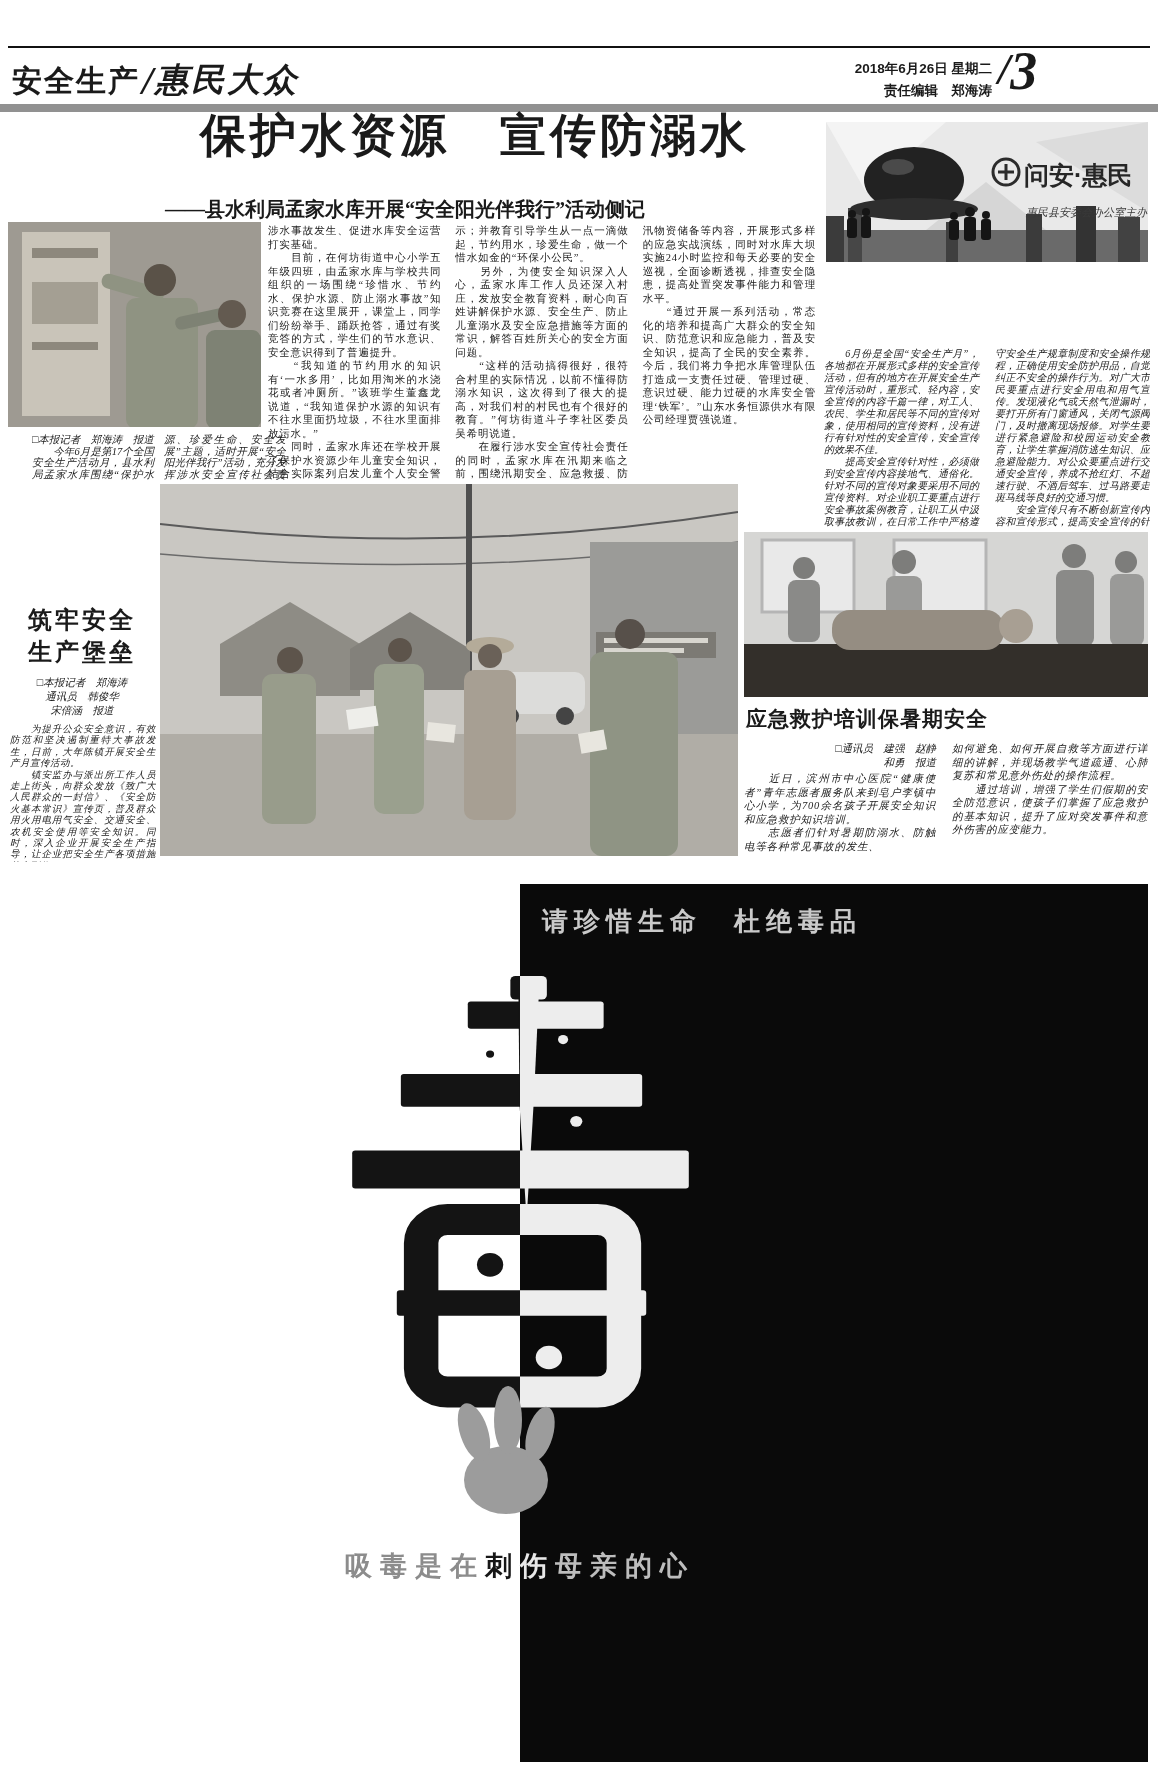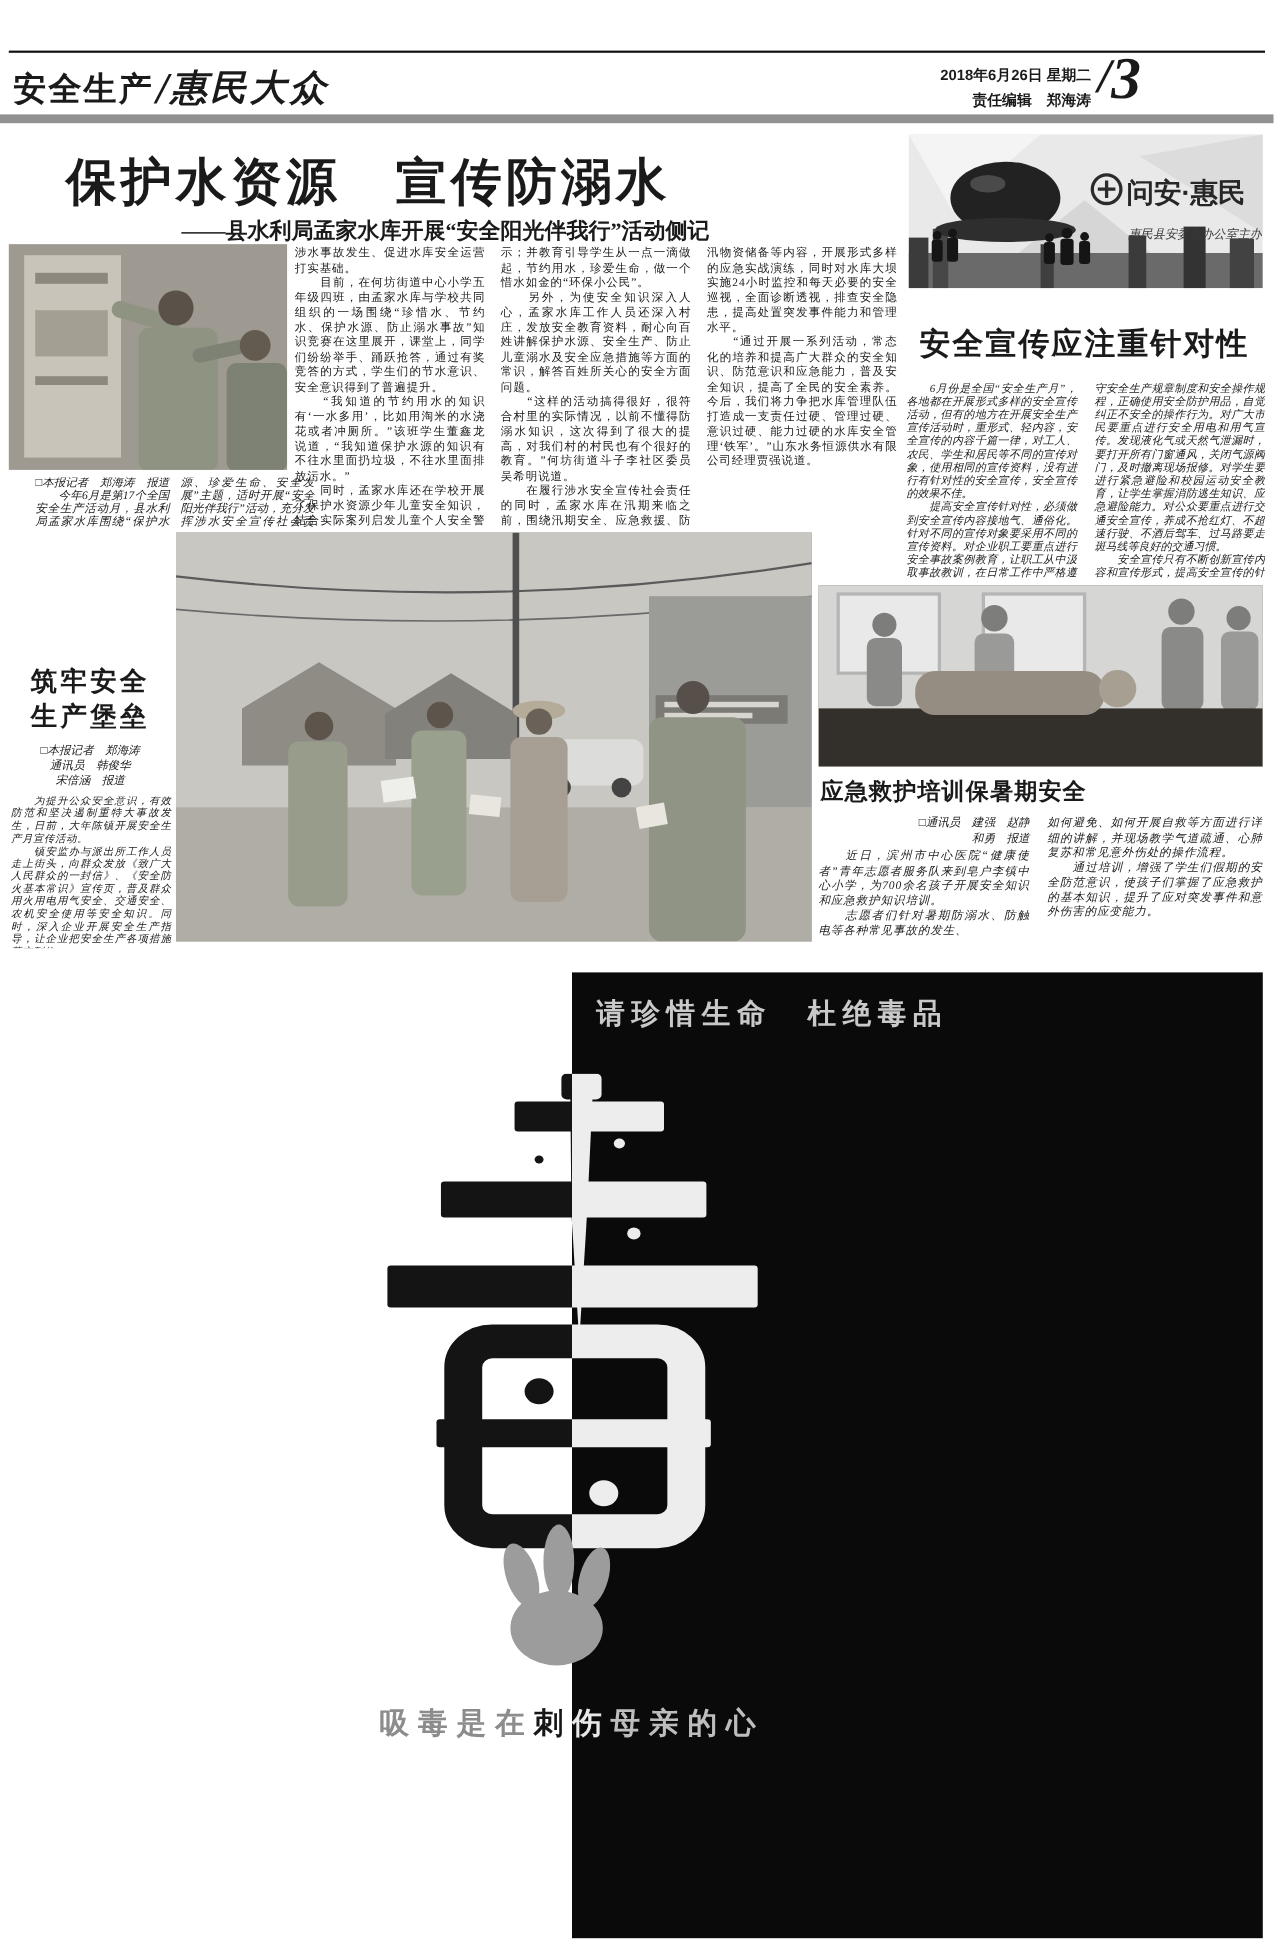--- a/index.html
+++ b/index.html
@@ -18,21 +18,21 @@
   .mast-section { font-size:30px; font-weight:bold; letter-spacing:2px; }
   .mast-slash { font-size:40px; font-weight:bold; font-style:italic; transform:translateY(3px); }
   .mast-brand { font-size:33px; font-weight:bold; font-style:italic; letter-spacing:3px; }
   .date-block { left:822px; top:58px; width:170px; text-align:right; font-size:13.5px; font-weight:bold; line-height:22px; }
   .pageno-wrap { left:998px; top:44px; display:flex; align-items:flex-start; }
   .pageno-slash { font-size:44px; font-weight:bold; font-style:italic; }
   .pageno { font-size:54px; font-weight:bold; font-style:italic; line-height:54px; }
   .gray-bar { left:0; top:104px; width:1158px; height:8px; background:#919191; }
 
   
-  .lead-headline { left:60px; top:135px; width:690px; text-align:left; font-size:46px; font-weight:bold; letter-spacing:4px; }
+  .lead-headline { left:60px; top:105px; width:690px; text-align:right; font-size:46px; font-weight:bold; letter-spacing:4px; }
   .lead-subhead { left:60px; top:196px; width:690px; text-align:center; font-size:20px; font-weight:bold; }
   .photo-frame { background:#a9a49b; overflow:hidden; }
   .photo1 { left:8px; top:222px; width:253px; height:205px; }
   .lead-intro { left:8px; top:434px; width:254px; height:54px; font-size:10.5px; line-height:11.5px; overflow:hidden;margin-left:24px; }
   .lead-intro .inner { column-count:2; column-gap:10px; height:100%; }
   .lead-body { left:268px; top:224px; width:548px; height:258px; overflow:hidden; font-size:10.5px; line-height:13.5px; letter-spacing:0.8px; }
   .lead-body .inner { column-count:3; column-gap:14px; column-fill:auto; height:100%; }
 
   
   .banner { left:826px; top:122px; width:322px; height:140px; }
@@ -153,21 +153,20 @@
         <circle cx="160" cy="93" r="4"></circle>
           <rect x="155" y="97" width="10" height="21" rx="3"></rect>
       </g>
       <circle cx="180" cy="50" r="13" fill="none" stroke="#2b2b2b" stroke-width="3"></circle>
       <path d="M180 42v16M172 50h16" stroke="#2b2b2b" stroke-width="3"></path>
       <text x="198" y="62" font-size="25" font-weight="bold" fill="#262626" font-family="Liberation Sans, sans-serif">问安·惠民</text>
       <text x="200" y="94" font-size="11" font-style="italic" fill="#3a3a3a" font-family="Liberation Serif, serif">惠民县安委会办公室主办</text>
     </svg>
   </div>
 
-  <div class="abs sidebar-headline serif">安全宣传应注重针对性</div>
   <div class="abs sidebar-body kai">
     <div class="inner flow">　　6月份是全国“安全生产月”，各地都在开展形式多样的安全宣传活动，但有的地方在开展安全生产宣传活动时，重形式、轻内容，安全宣传的内容千篇一律，对工人、农民、学生和居民等不同的宣传对象，使用相同的宣传资料，没有进行有针对性的安全宣传，安全宣传的效果不佳。
 　　提高安全宣传针对性，必须做到安全宣传内容接地气、通俗化。针对不同的宣传对象要采用不同的宣传资料。对企业职工要重点进行安全事故案例教育，让职工从中汲取事故教训，在日常工作中严格遵守安全生产规章制度和安全操作规程，正确使用安全防护用品，自觉纠正不安全的操作行为。对广大市民要重点进行安全用电和用气宣传。发现液化气或天然气泄漏时，要打开所有门窗通风，关闭气源阀门，及时撤离现场报修。对学生要进行紧急避险和校园运动安全教育，让学生掌握消防逃生知识、应急避险能力。对公众要重点进行交通安全宣传，养成不抢红灯、不超速行驶、不酒后驾车、过马路要走斑马线等良好的交通习惯。
 　　安全宣传只有不断创新宣传内容和宣传形式，提高安全宣传的针对性，才能取得良好的安全宣传效果，不断提高全民的安全素养。</div>
   </div>
 
   <div class="abs fortress-title serif">
     <div>筑牢安全</div>
     <div>生产堡垒</div>
   </div>

